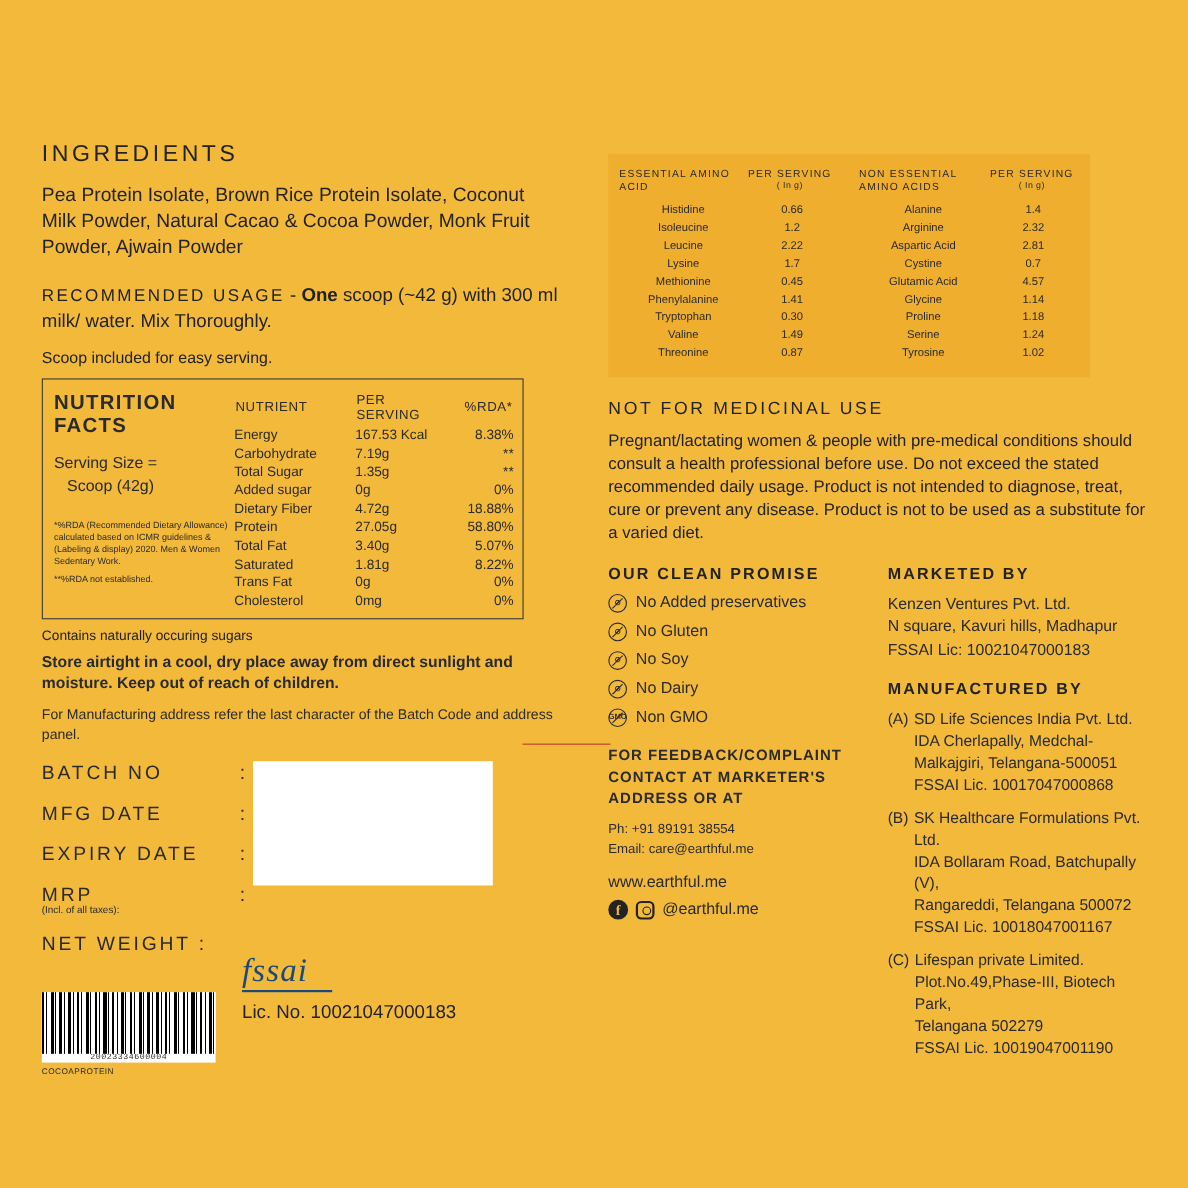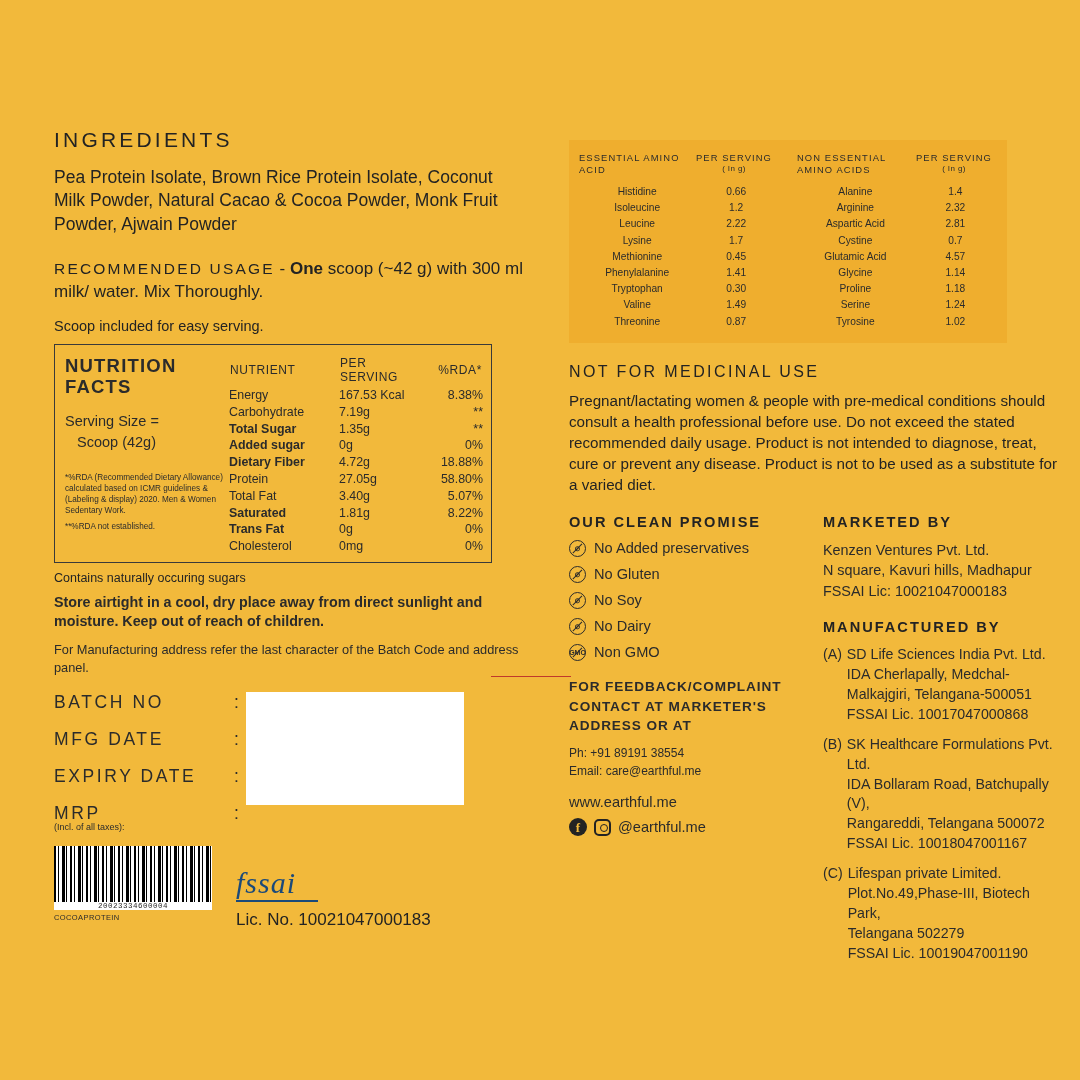--- a/index.html
+++ b/index.html
@@ -5,21 +5,21 @@
   * { box-sizing: border-box; }
   html, body { margin: 0; padding: 0; }
   body {
     width: 1080px; height: 1080px;
     background: #F2B93B;
     font-family: "Liberation Sans", sans-serif;
     color: #2b2b2b;
     overflow: hidden;
     position: relative;
   }
-  .page { position: absolute; inset: 0; margin-left: 16px; }
+  .page { position: absolute; inset: 0; }
 
   
   .left { position: absolute; left: 38px; top: 128px; width: 470px; }
 
   .h-ingredients {
     font-size: 21px; letter-spacing: 3.2px; font-weight: 400;
     color: #232323; margin-bottom: 14px;
   }
   .ing-text {
     font-size: 17.5px; line-height: 1.33; color: #232323; max-width: 460px;
@@ -43,39 +43,39 @@
 
   .nutri-right { flex: 1; }
   table.nf { width: 100%; border-collapse: collapse; font-size: 12.4px; }
   table.nf th {
     font-weight: 400; text-align: left; letter-spacing: 0.6px;
     font-size: 12px; padding-bottom: 3px;
   }
   table.nf th.c2, table.nf td.c2 { text-align: left; width: 86px; }
   table.nf th.c3, table.nf td.c3 { text-align: right; width: 58px; }
   table.nf td { padding: 1.4px 0; }
-  td.ind1 { padding-left: 10px; font-weight: bold; }
+  td.ind1 { padding-left: 10px; }
 
   .contains { margin-top: 8px; font-size: 12.5px; color: #232323; }
   .store { margin-top: 8px; font-size: 14.3px; font-weight: 700; line-height: 1.33; }
   .mfg-note { margin-top: 10px; font-size: 12.8px; line-height: 1.35; }
 
   .fields { margin-top: 16px; position: relative; }
   .field-row { display: flex; align-items: baseline; font-size: 17.5px; letter-spacing: 2.6px; margin-bottom: 16px; }
   .field-row .fname { width: 180px; }
   .field-row .colon { width: 14px; }
   .mrp-sub { font-size: 9px; letter-spacing: 0; display: block; margin-top: -2px; }
   .white-box {
     position: absolute; left: 192px; top: 0px; width: 218px; height: 113px;
     background: #ffffff;
   }
   .netweight { font-size: 17.5px; letter-spacing: 2.6px; margin-top: 2px; }
 
   
-  .barcode-wrap { position: absolute; left: 38px; top: 846px; }
+  .barcode-wrap { position: absolute; left: 38px; top: 902px; }
   .barcode {
     width: 158px; height: 56px; background: #fff;
     background-image: repeating-linear-gradient(to right,
       #000 0 2px, #fff 2px 4px, #000 4px 5px, #fff 5px 8px,
       #000 8px 11px, #fff 11px 12px, #000 12px 13px, #fff 13px 16px);
     position: relative;
   }
   .barcode-num {
     width: 158px; background: #fff; text-align: center;
     font-size: 7.5px; font-family: "Liberation Mono", monospace; letter-spacing: .5px;

